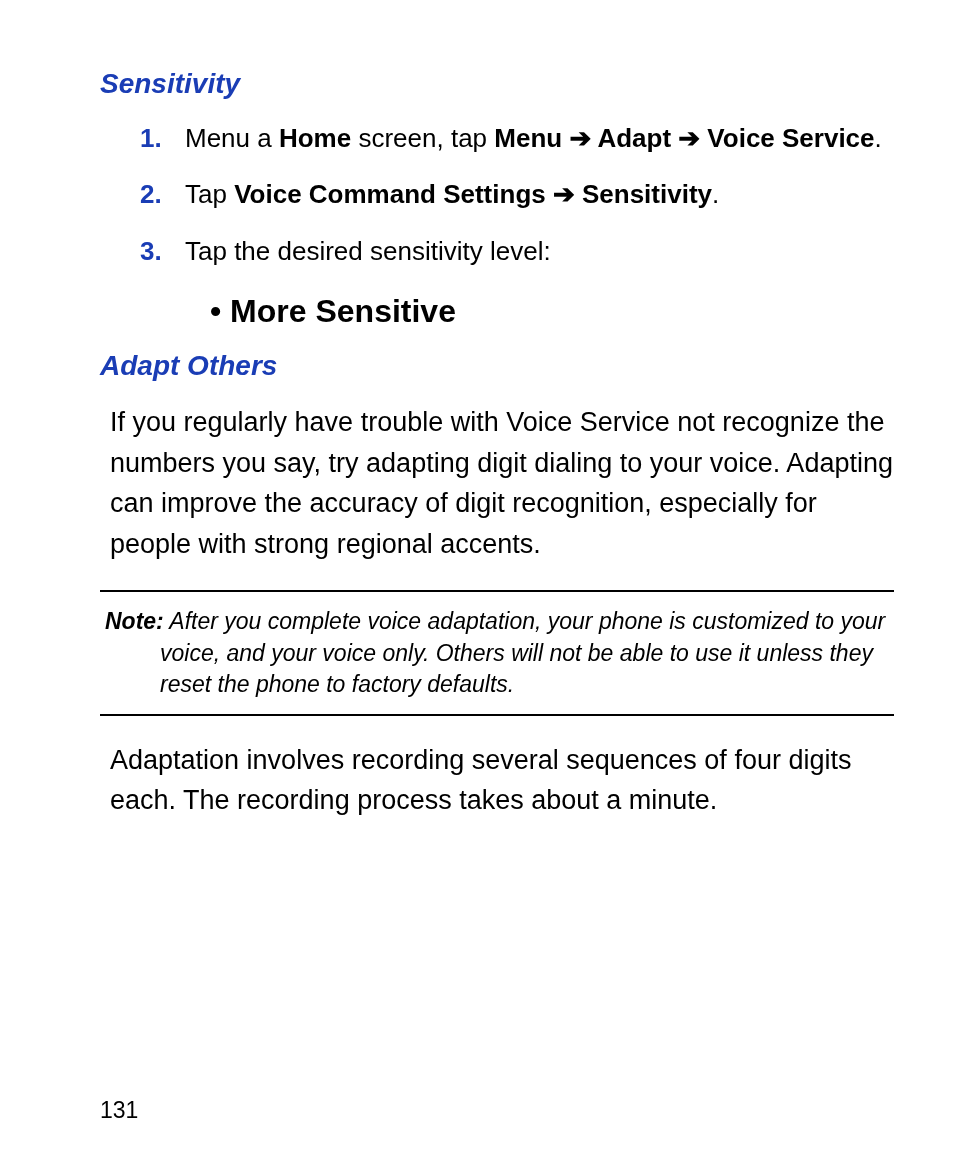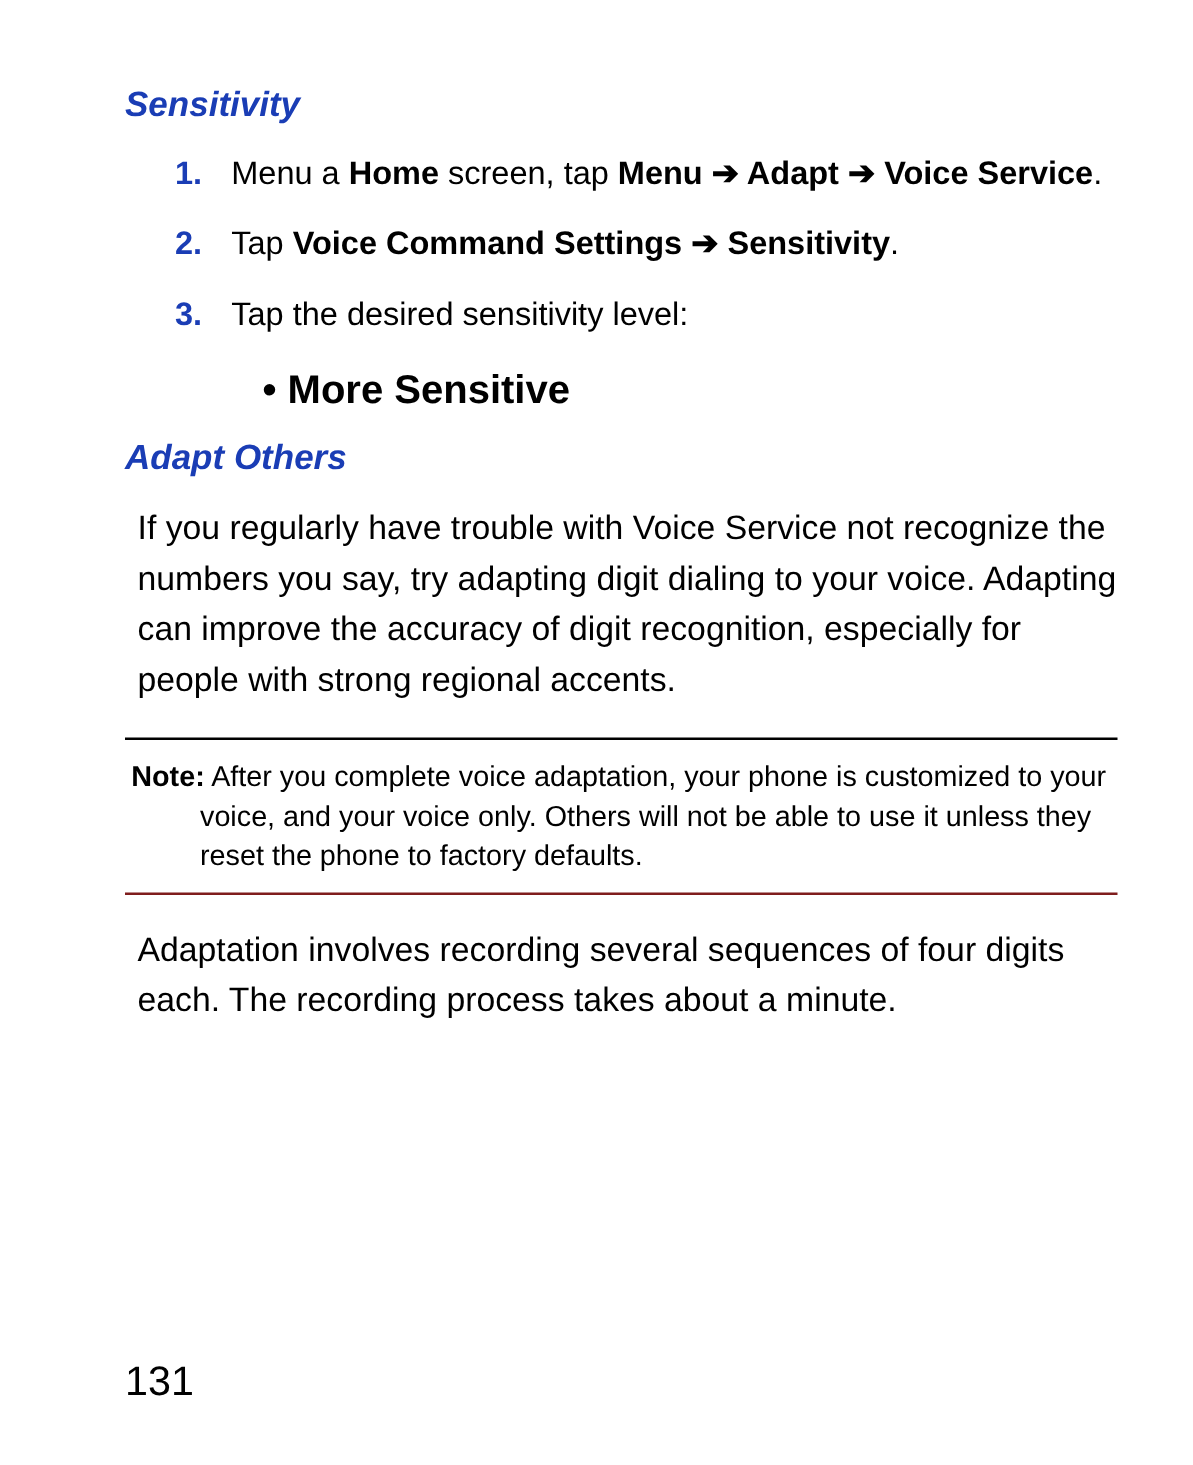--- a/index.html
+++ b/index.html
@@ -57,36 +57,37 @@
   .bullet-list li span { font-weight: bold; }
   .para {
     font-size: 27px;
     line-height: 1.5;
     margin-left: 10px;
     margin-top: 20px;
     margin-bottom: 26px;
   }
   .note-box {
     border-top: 2px solid #000;
-    border-bottom: 2px solid #7f1d1d;
+    border-bottom: 2px solid #000000;
     padding: 14px 0 14px 0;
     margin: 18px 0 24px 0;
+    font-style: italic;
   }
   .note-text {
     font-size: 23px;
     line-height: 1.35;
     padding-left: 60px;
     text-indent: -55px;
   }
   .note-label { font-weight: bold; }
   .page-num {
     position: absolute;
     bottom: 48px;
     left: 100px;
-    font-size: 33px;
+    font-size: 23px;
   }
 </style>
 </head>
 <body>
 
 <div class="section-heading">Sensitivity</div>
 
 <ol class="ordered-list">
   <li>
     <span class="li-num">1.</span>

